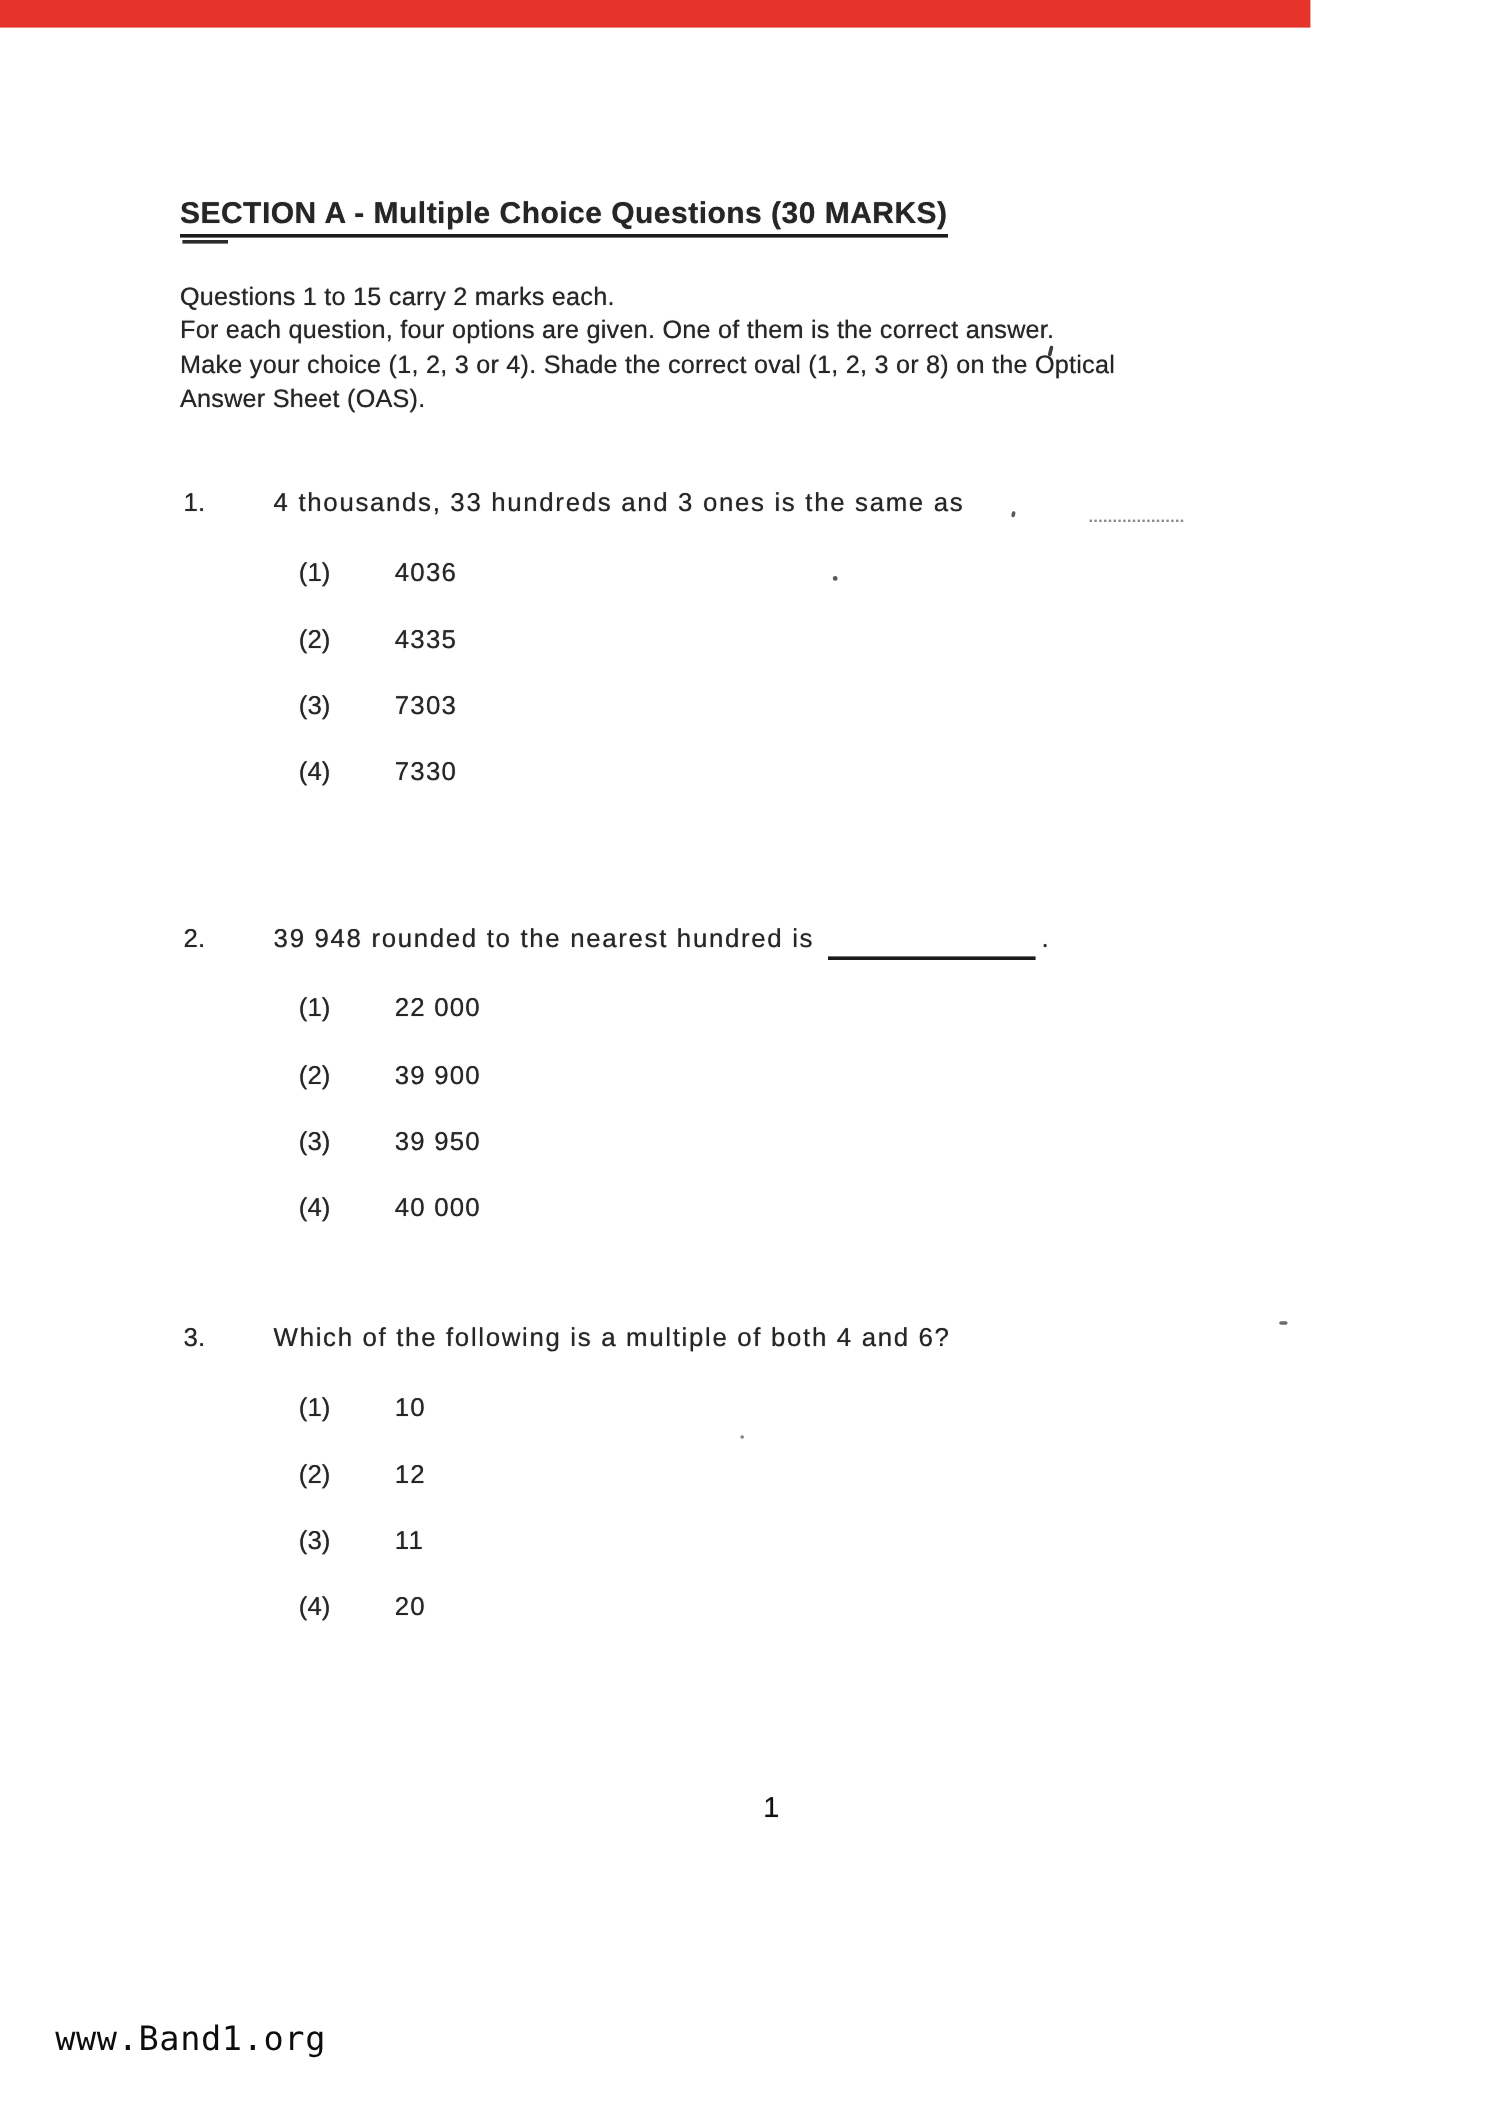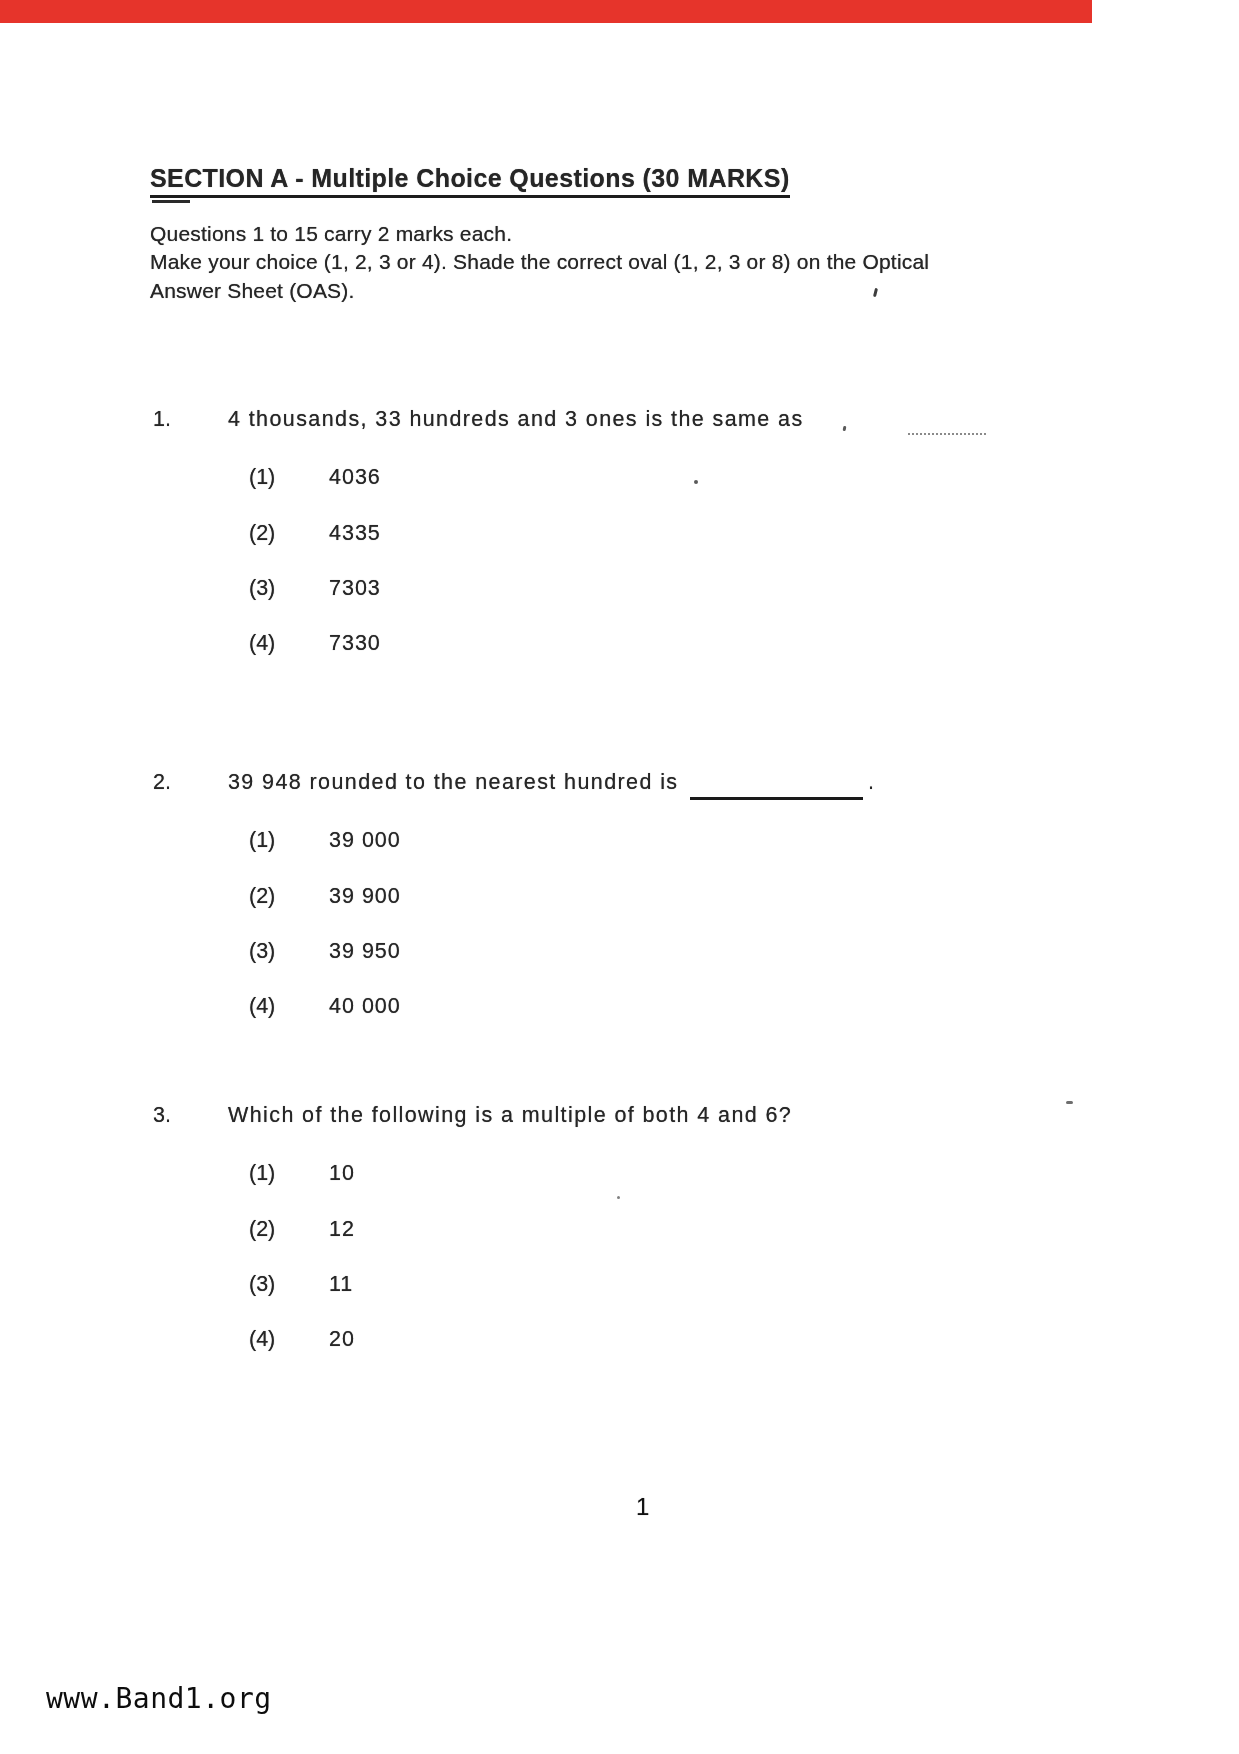--- a/index.html
+++ b/index.html
@@ -20,21 +20,21 @@
     position:absolute;left:150px;top:164px;margin:0;
     font-size:25px;font-weight:bold;letter-spacing:0.4px;
     border-bottom:3px solid #1c1c1c;padding-bottom:2px;
     white-space:nowrap;
   }
   .title-extra-underline{
     position:absolute;left:152px;top:200px;width:38px;height:3px;background:#2a2a2a;
   }
 
   .instructions{
-    position:absolute;left:150px;top:220px;width:980px;
+    position:absolute;left:150px;top:234px;width:980px;
     font-size:21px;line-height:28.4px;letter-spacing:0.2px;
     white-space:nowrap;
   }
 
   .question{ position:absolute;left:0;width:1239px; font-size:21.5px; }
   .qnum{ position:absolute;left:153px;top:0; }
   .qtext{ position:absolute;left:204px;top:0;white-space:nowrap;letter-spacing:1.4px;margin-left:24px; }
   .q1{ top:407px; } .q2{ top:770px; } .q3{ top:1103px; }
 
   .opt{ position:absolute;left:249px;height:26px; }
@@ -81,20 +81,21 @@
 
 <div class="page">
 
   <div class="topbar"></div>
 
   <h1 class="title scan">SECTION A - Multiple Choice Questions (30 MARKS)</h1>
   <div class="title-extra-underline"></div>
 
   <div class="instructions scan">
     <div>Questions 1 to 15 carry 2 marks each.</div>
+    <div>For each question, four options are given. One of them is the correct answer.</div>
     <div>Make your choice (1, 2, 3 or 4). Shade the correct oval (1, 2, 3 or 8) on the Optical</div>
     <div>Answer Sheet (OAS).</div>
   </div>
   <div class="speck-comma"></div>
 
   <section class="question q1 scan">
     <span class="qnum">1.</span>
     <span class="qtext">4 thousands, 33 hundreds and 3 ones is the same as</span>
     <span class="q1-faint-period"></span>
     <span class="blank-dots"></span>
@@ -117,21 +118,21 @@
   </section>
   <div class="speck speck-a"></div>
 
   <section class="question q2 scan">
     <span class="qnum">2.</span>
     <span class="qtext">39 948 rounded to the nearest hundred is</span>
     <span class="blank-line"></span>
     <span class="after-blank">.</span>
     <div class="opt o1">
       <span class="olabel">(1)</span>
-      <span class="ovalue">39 000</span>
+      <span class="ovalue">22 000</span>
     </div>
     <div class="opt o2">
       <span class="olabel">(2)</span>
       <span class="ovalue">39 900</span>
     </div>
     <div class="opt o3">
       <span class="olabel">(3)</span>
       <span class="ovalue">39 950</span>
     </div>
     <div class="opt o4">

